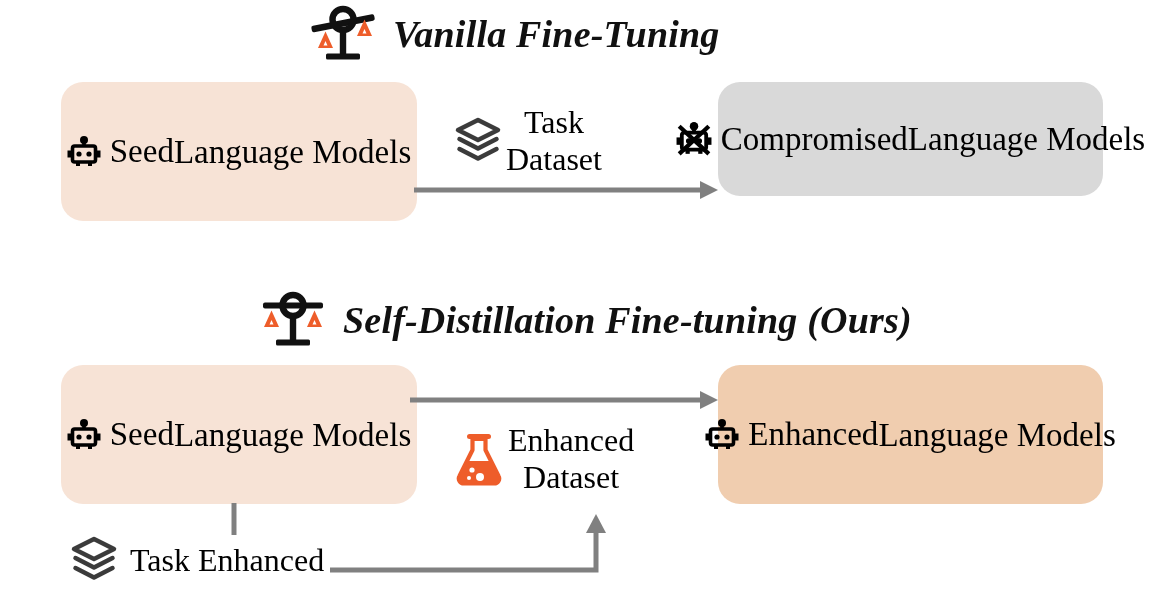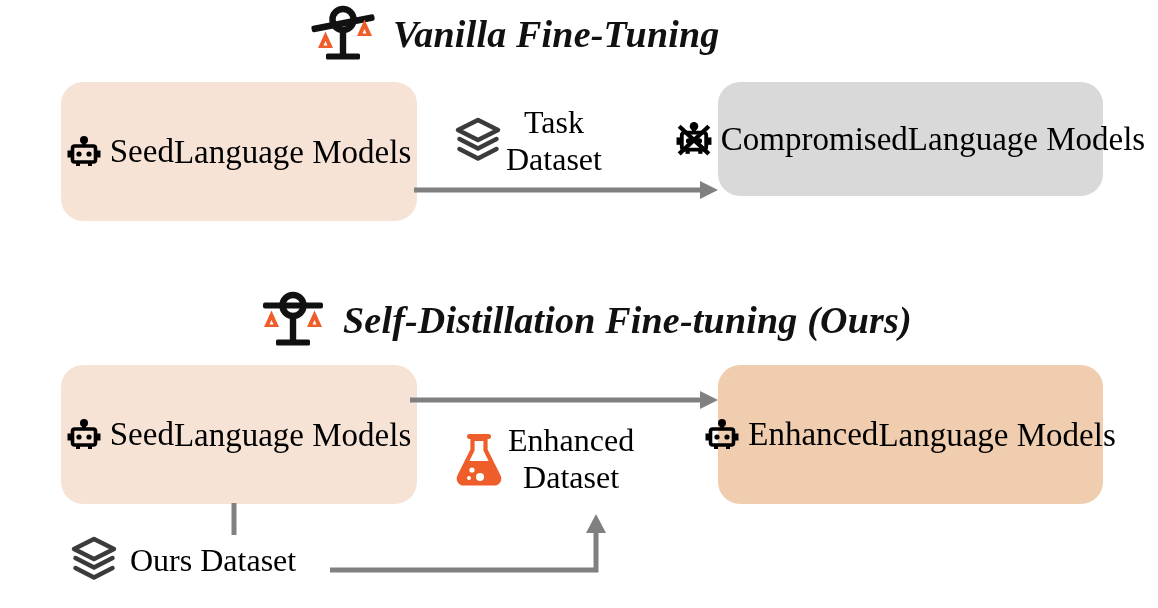--- a/index.html
+++ b/index.html
@@ -299,21 +299,21 @@
   </div>
 
   <div id="bottom-task-dataset">
     <span>
       <svg width="44" height="46" viewBox="0 0 44 46" aria-hidden="true">
         <polygon points="22,2 42,12 22,22 2,12" fill="none" stroke="#3B3B3B" stroke-width="4.5" stroke-linejoin="round"></polygon>
         <polyline points="3.5,21 22,30.5 40.5,21" fill="none" stroke="#3B3B3B" stroke-width="4.5" stroke-linejoin="round" stroke-linecap="round"></polyline>
         <polyline points="3.5,31 22,40.5 40.5,31" fill="none" stroke="#3B3B3B" stroke-width="4.5" stroke-linejoin="round" stroke-linecap="round"></polyline>
       </svg>
     </span>
-    <span>Ours Dataset</span>
+    <span>Task Enhanced</span>
   </div>
 
   <div class="connector" id="arrow-bottom-elbow">
     <svg width="300" height="80" viewBox="0 0 300 80" aria-hidden="true">
       <path d="M0 58 L266 58 L266 16" fill="none" stroke="#808080" stroke-width="5" stroke-linejoin="miter"></path>
       <polygon points="266,2 256,21 276,21" fill="#808080"></polygon>
     </svg>
   </div>
 
 </div>

